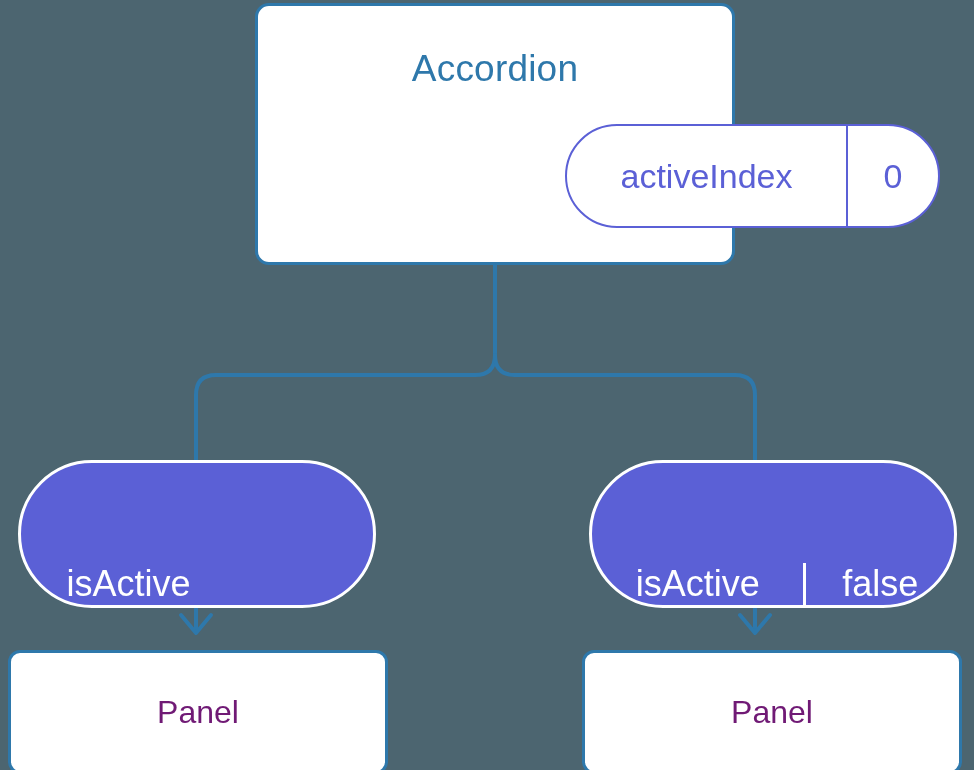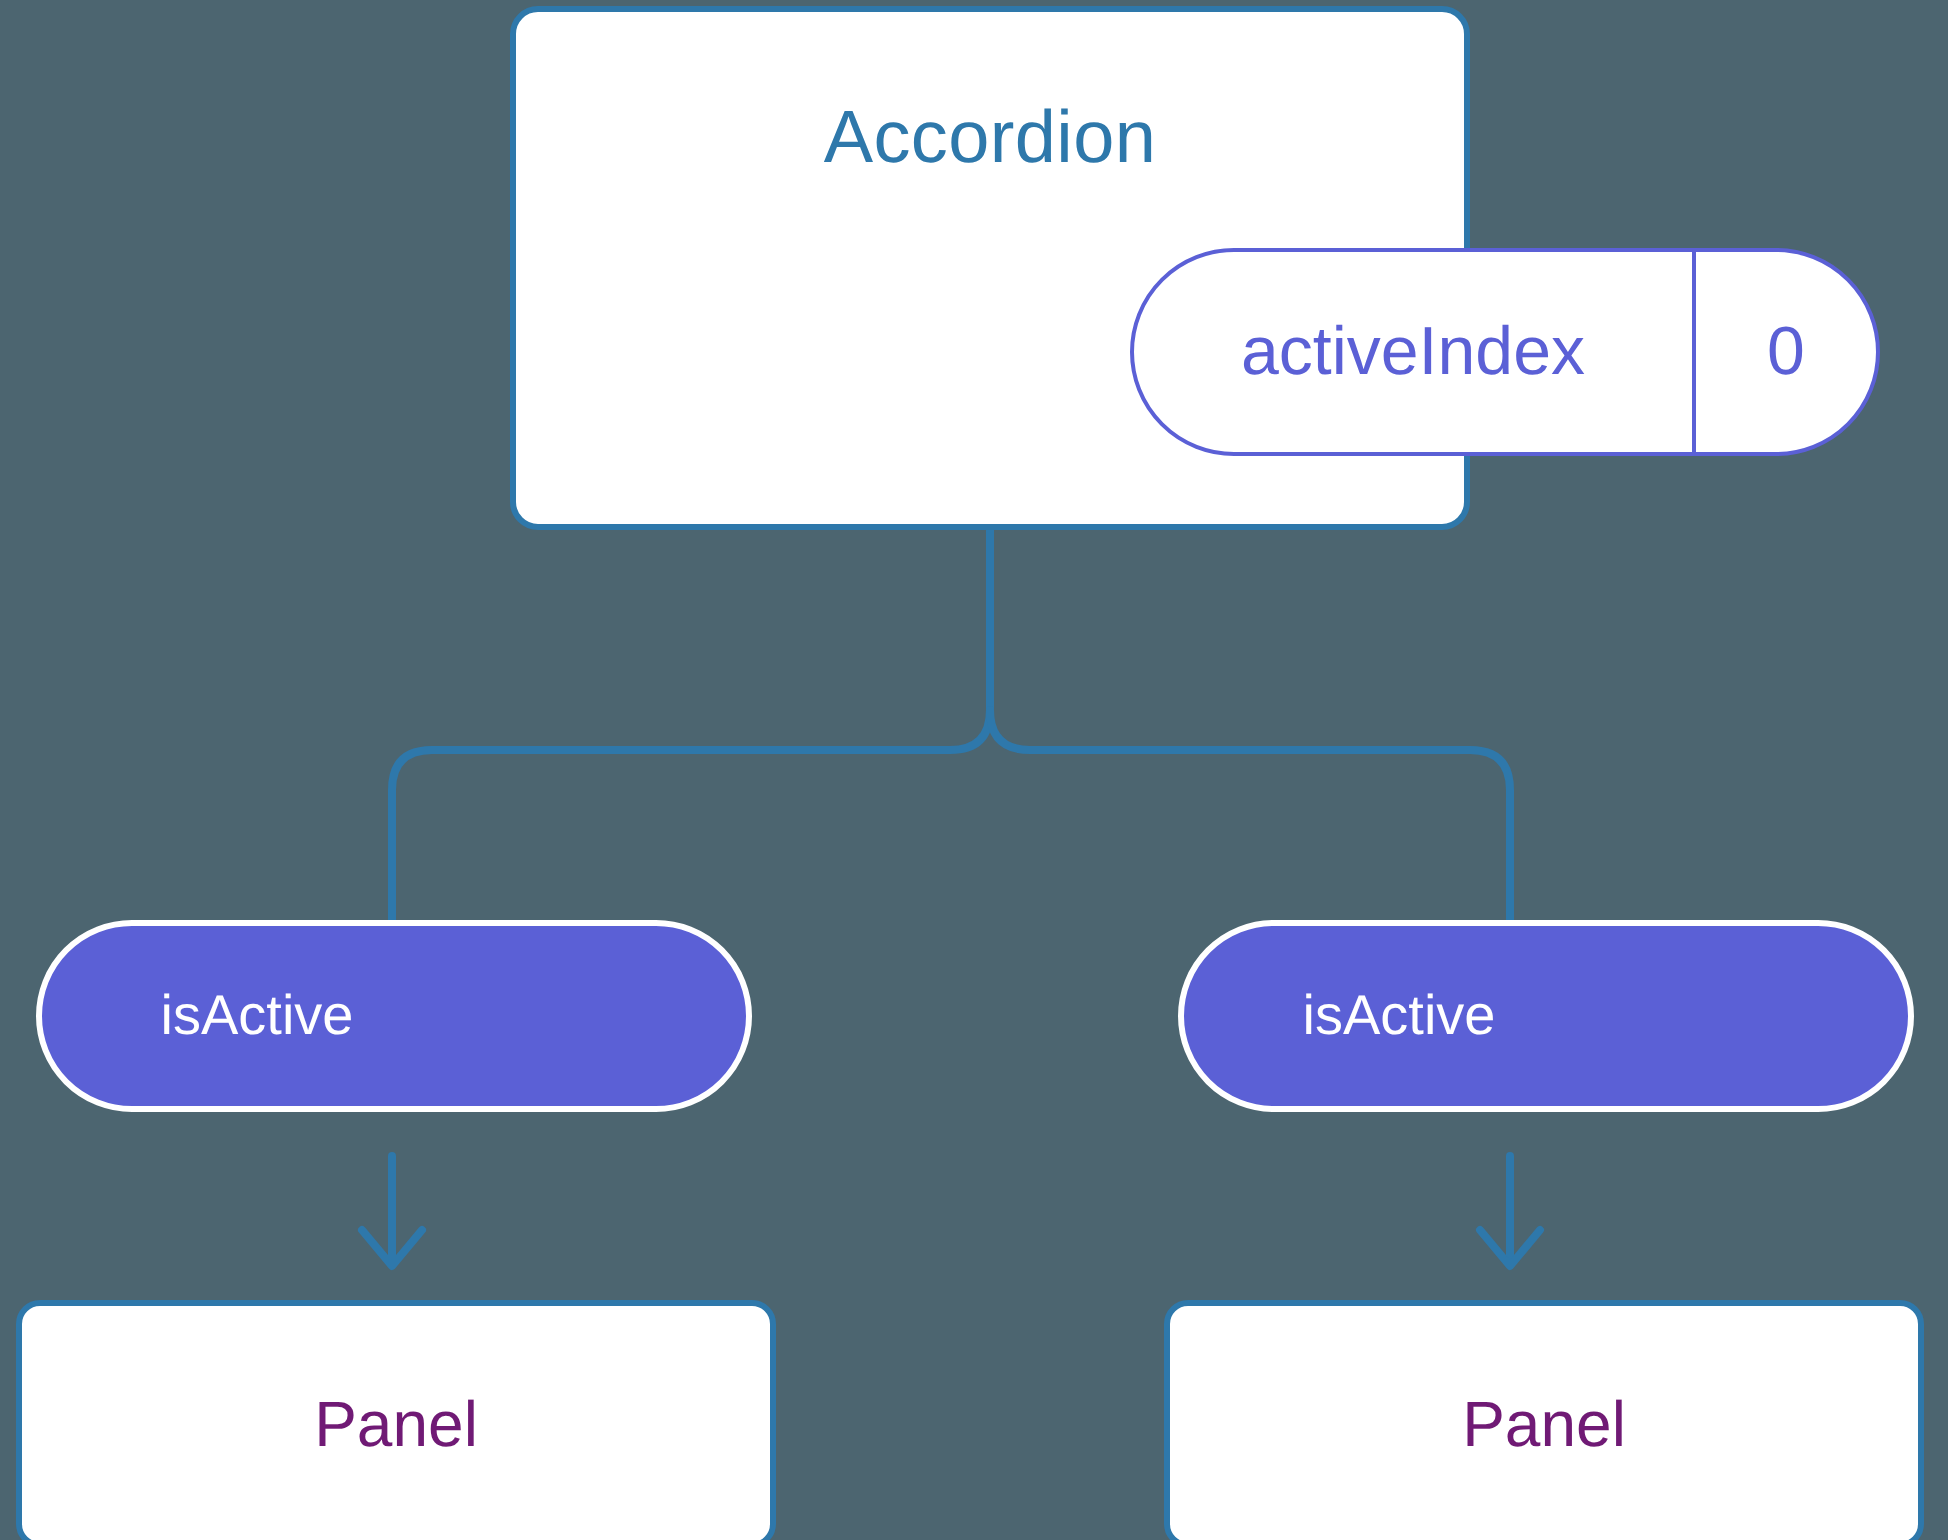--- a/index.html
+++ b/index.html
@@ -99,23 +99,24 @@
     top: 118px;
     width: 375px;
     height: 104px;
     font-size: 34px;
   }
   #accordion-state-pill .seg-key { width: 282px; }
   #accordion-state-pill .seg-value { width: 93px; }
 
   .pill-branch {
     top: 460px;
-    height: 96px;
-    font-size: 28px;
+    height: 148px;
+    font-size: 36px;
     z-index: 3;
+    align-items: flex-end;
   }
   #pill-left  { left: 18px;  width: 358px; }
   #pill-left .seg-key   { width: 215px; }
   #pill-left .seg-value { width: 143px; }
 
   #pill-right { left: 589px; width: 368px; }
   #pill-right .seg-key   { width: 215px; }
   #pill-right .seg-value { width: 153px; }
 
   
@@ -164,20 +165,21 @@
       <div class="seg seg-value">0</div>
     </div>
   </div>
 
   <div id="pill-left" class="pill pill-filled pill-branch">
     <div class="seg seg-key">isActive</div>
   </div>
 
   <div id="pill-right" class="pill pill-filled pill-branch">
     <div class="seg seg-key">isActive</div>
+    <div class="seg seg-value">false</div>
   </div>
 
   <div id="panel-left" class="panel-box">
     <span class="panel-label">Panel</span>
   </div>
 
   <div id="panel-right" class="panel-box">
     <span class="panel-label">Panel</span>
   </div>
 

